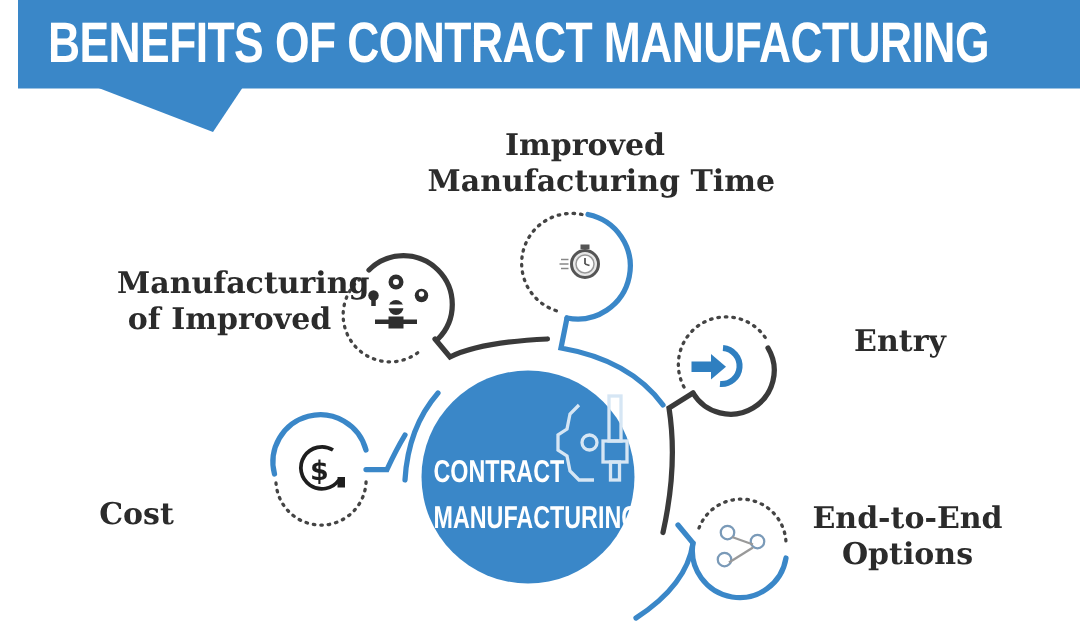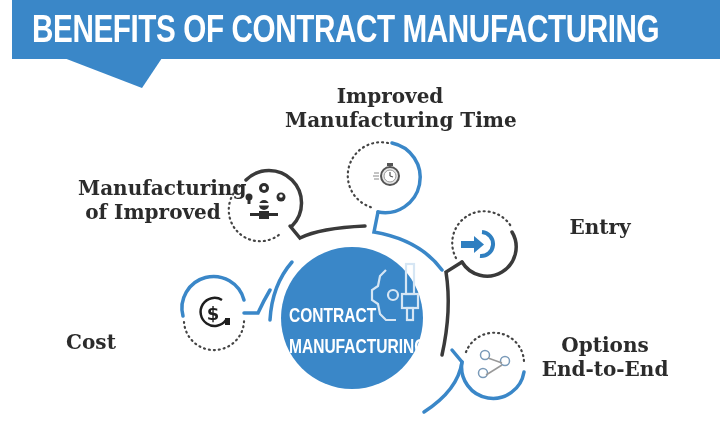--- a/index.html
+++ b/index.html
@@ -128,17 +128,17 @@
 
   <div class="label" style="left:530px;top:215px;width:140px;">
     <div>Entry</div>
   </div>
 
   <div class="label" style="left:36px;top:286px;width:110px;margin-top:44px;">
     <div>Cost</div>
   </div>
 
   <div class="label" style="left:540px;top:333px;width:130px;">
+    <div>End-to-End</div>
     <div>Options</div>
-    <div>End-to-End</div>
   </div>
 
 </div>
 
 </body></html>

